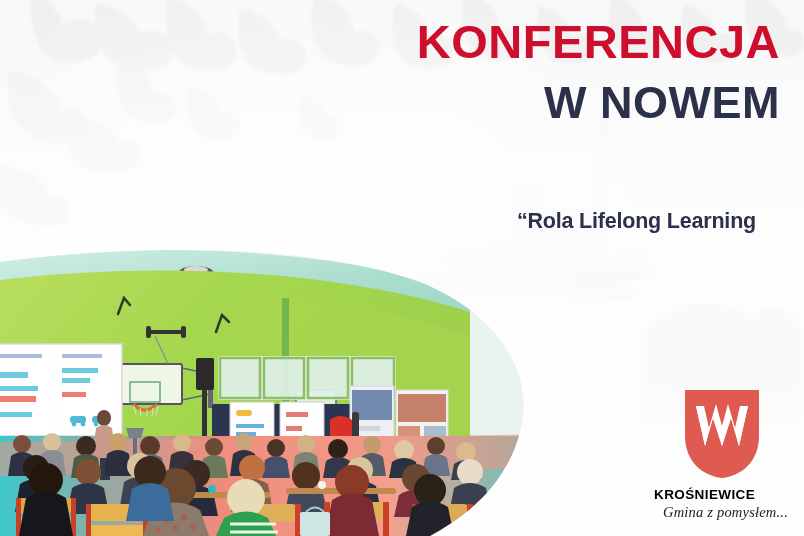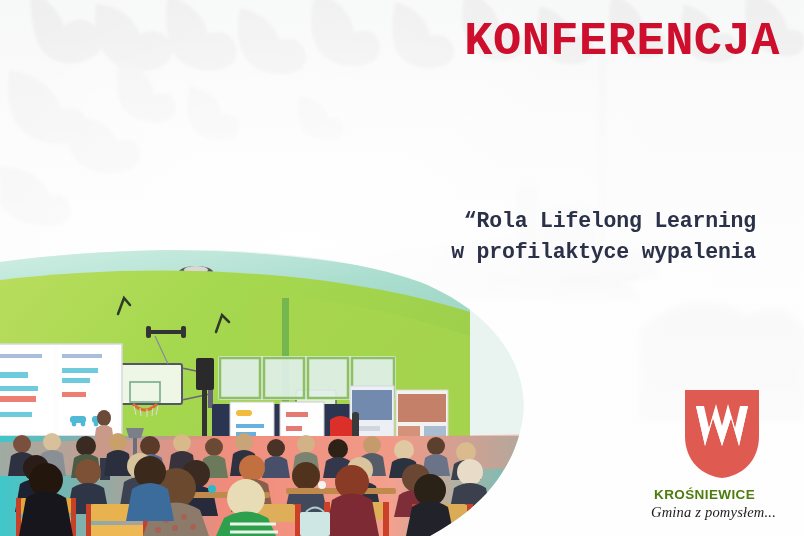--- a/index.html
+++ b/index.html
@@ -36,21 +36,21 @@
     width:560px; height:300px;
   }
   .photo svg { display:block; width:560px; height:300px; }
 
   
   .headline {
     position:absolute;
     left:300px; top:18px;
     width:480px;
     text-align:right;
-    font-family:Liberation Mono, monospace;
+    font-family:Liberation Sans, sans-serif;
     font-weight:bold;
     line-height:1.0;
     letter-spacing:-0.5px;
   }
   .hl-1 {
     display:block;
     font-size:47px;
     color:#CE0E2D;
     letter-spacing:0.5px;
   }
@@ -69,48 +69,48 @@
     width:380px;
     padding-right:24px;
     text-align:right;
     font-family:"Liberation Sans", sans-serif;
     font-weight:bold;
     font-size:21.5px;
     line-height:1.42;
     color:#2B3148;
     letter-spacing:-0.2px;
   }
-  .subtitle span { display:block; white-space:nowrap;font-family:Liberation Mono, monospace; }
+  .subtitle span { display:block; white-space:nowrap; }
 
   
   .logo-block {
     position:absolute;
     left:640px; top:388px;
     width:164px;
     text-align:center;
   }
   .crest { width:78px; height:92px; margin:0 auto; display:block; }
   .logo-name {
     font-family:"Liberation Sans", sans-serif;
     font-weight:bold;
     font-size:13.5px;
     letter-spacing:0.4px;
-    color:#4d7c0f;
+    color:#000000;
     margin-top:7px;
     text-align:left;
     padding-left:14px;
   }
   .logo-tag {
     font-family:"Liberation Serif", serif;
     font-style:italic;
     font-size:14.5px;
     color:#1d1d1d;
     margin-top:2px;
     text-align:right;
-    padding-right:28px;
+    padding-right:16px;
     letter-spacing:0.2px;
   }
 </style>
 </head>
 <body>
 
 <div id="poster">
 
   <div class="bg-photo">
     <svg viewBox="0 0 804 536" preserveAspectRatio="none" aria-hidden="true">
@@ -469,25 +469,25 @@
             <rect x="300" y="276" width="30" height="24" rx="2" fill="#cfe7e4"></rect>
             <path d="M306 276 q9 -9 18 0" fill="none" stroke="#a8cfca" stroke-width="2"></path>
           </g>
         </g>
       </g>
     </svg>
   </div>
 
   <div class="headline">
     <span class="hl-1">KONFERENCJA</span>
+    <span class="hl-2">W NOWEM</span>
   </div>
 
   <div class="subtitle">
     <span>“Rola Lifelong Learning</span>
-    <span>w profilaktyce wypalenia</span>
   </div>
 
   <div class="logo-block">
     <svg class="crest" viewBox="0 0 78 92" aria-hidden="true">
       <path d="M2 2 L76 2 L76 48 C76 74, 58 88, 39 90 C20 88, 2 74, 2 48 Z" fill="#DF5B51"></path>
       <path d="M13 18
                L22 58 L30 30 L39 58 L48 30 L56 58 L65 18
                L57 18 L52 40 L45 16 L39 38 L33 16 L26 40 L21 18 Z" fill="#FFFFFF"></path>
       <path d="M13 18 L22 58 L30 30 L39 58 L48 30 L56 58 L65 18
                L58 20 L53 44 L45 18 L39 42 L33 18 L25 44 L20 20 Z" fill="#FFFFFF"></path>

